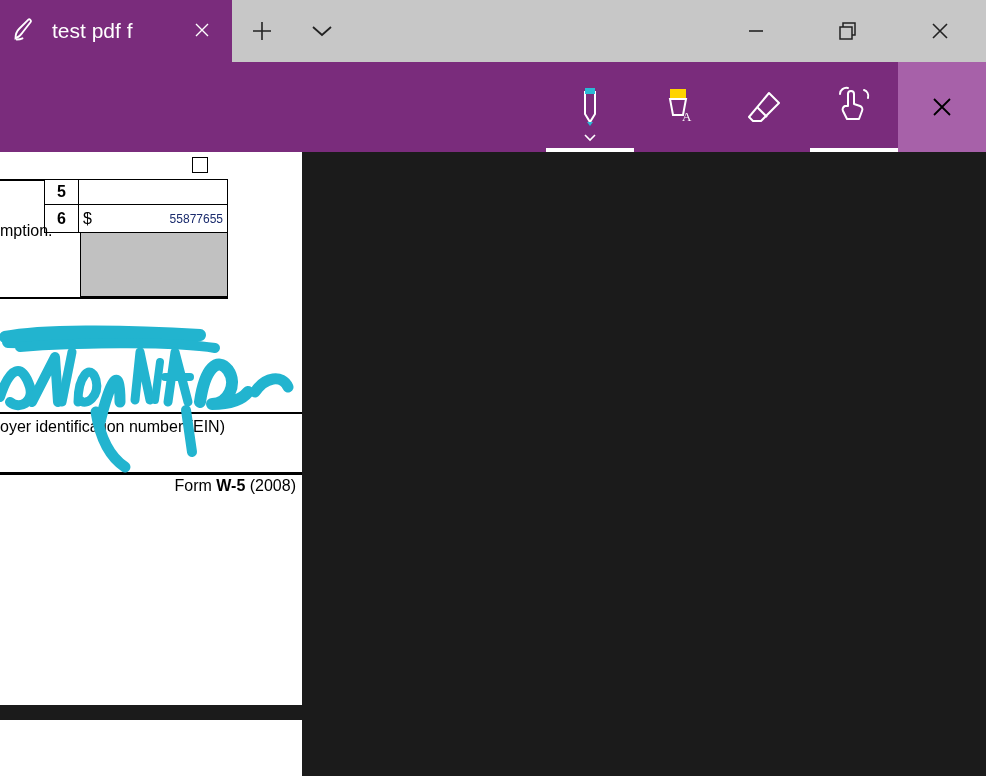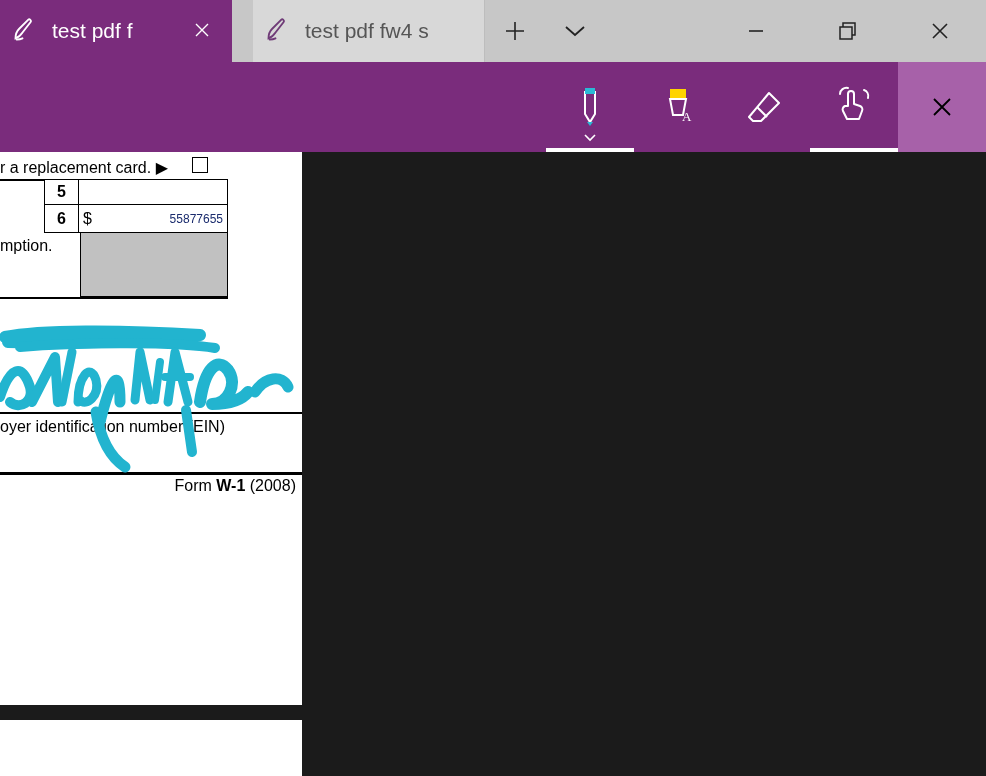--- a/index.html
+++ b/index.html
@@ -13,21 +13,20 @@
     
     .titlebar {
       height: 62px;
       background: #c7c7c7;
       display: flex;
       align-items: stretch;
     }
     .tab-strip {
       display: flex;
       align-items: flex-start;
-      gap: 21px;
     }
     .tab {
       height: 62px;
       display: flex;
       align-items: center;
       padding: 0 16px 0 12px;
       font-size: 21px;
       gap: 12px;
       position: relative;
     }
@@ -210,29 +209,20 @@
           </svg>
       </span>
       <span class="tab-label">test pdf f</span>
       <span class="tab-close">
         <svg width="16" height="16" viewBox="0 0 16 16">
             <path d="M2 2l12 12M14 2L2 14" stroke="#fff" stroke-width="1.4"></path>
           </svg>
       </span>
     </div>
 
-    <div class="tab inactive">
-      <span class="tab-icon">
-        <svg width="28" height="28" viewBox="0 0 24 24">
-            <path d="M3 20c3-1 4-2 6-5l7-9c1-1.3-1-3-2-2l-8 8c-2 2-3 5-3 8z" fill="none" stroke="#6f3b77" stroke-width="1.6" stroke-linecap="round"></path>
-            <path d="M4 21c2 0 4-.5 5-1" stroke="#6f3b77" stroke-width="1.6" fill="none" stroke-linecap="round"></path>
-          </svg>
-      </span>
-      <span class="tab-label">test pdf fw4 s</span>
-    </div>
 
   </div>
 
   <div class="title-btn newtab-btn">
     <svg width="22" height="22" viewBox="0 0 22 22">
         <path d="M11 2v18M2 11h18" stroke="#222" stroke-width="1.6"></path>
       </svg>
   </div>
   <div class="title-btn alltabs-btn">
     <svg width="22" height="14" viewBox="0 0 22 14">
@@ -300,47 +290,46 @@
   <div class="close-ink-btn">
     <svg width="22" height="22" viewBox="0 0 22 22">
         <path d="M3 3l16 16M19 3L3 19" stroke="#000" stroke-width="1.8"></path>
       </svg>
   </div>
 </div>
 
 <div class="content">
 
   <div class="page page1">
-    <div class="formline" style="top:6px; left:0;">r a replacement card.  ▶</div>
     <div style="position:absolute; top:5px; left:192px; width:16px; height:16px; border:1.5px solid #000;"></div>
 
     <div class="row5">
       <div class="cell-num">5</div>
     </div>
     <div class="longrule" style="top:27px; width:44px;"></div>
 
     <div class="row6">
       <div class="cell-num">6</div>
       <div class="cell-dollar">$</div>
       <div class="cell-val">55877655</div>
     </div>
 
-    <div class="formline" style="top:85px; left:0;">mption.</div>
+    <div class="formline" style="top:70px; left:0;">mption.</div>
     <div class="greybox"></div>
 
     <div class="longrule" style="top:145px; width:228px;"></div>
     <div class="longrule" style="top:260px; width:302px;"></div>
 
     <div class="formline" style="top:266px; left:0;">oyer identification number (EIN)</div>
 
     <div class="longrule" style="top:320px; width:302px; height:3px;"></div>
 
     <div class="formfoot" style="bottom:210px;">
       <span>
-        <span>Form </span><b>W-1</b><span> (2008)</span>
+        <span>Form </span><b>W-5</b><span> (2008)</span>
       </span>
     </div>
 
     <svg class="ink" width="302" height="360" viewBox="0 0 302 360" style="top:0;left:0;">
       <g stroke="#22b4cf" stroke-linecap="round" stroke-linejoin="round" fill="none">
 
         <path d="M5 185 C40 178 120 178 200 183 C160 190 60 192 8 190" stroke-width="12"></path>
         <path d="M20 195 C80 190 180 190 215 196" stroke-width="10"></path>
 
         <path d="M0 245 C10 215 22 210 30 235 C34 250 20 258 10 250" stroke-width="10"></path>

